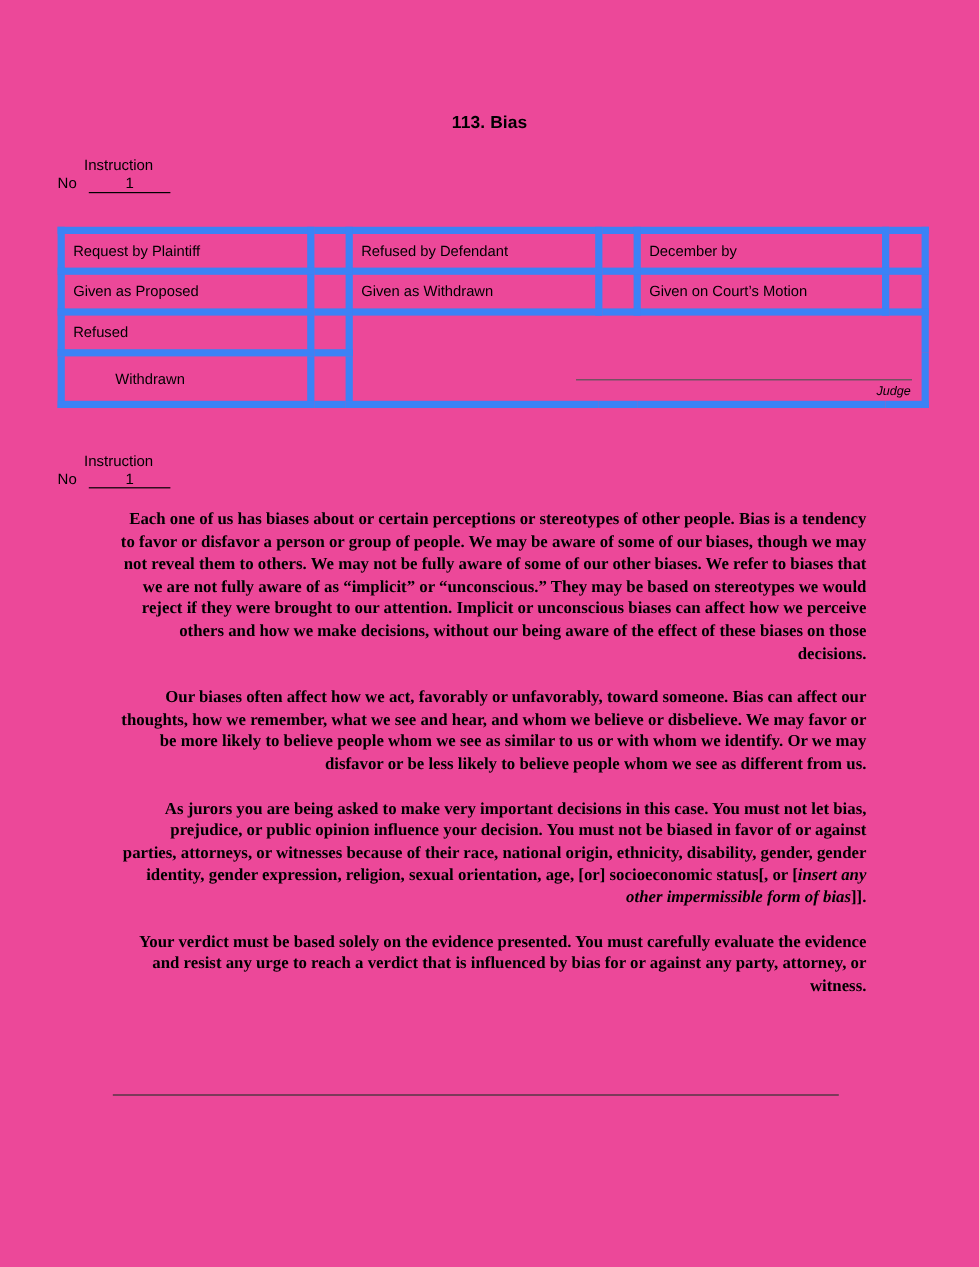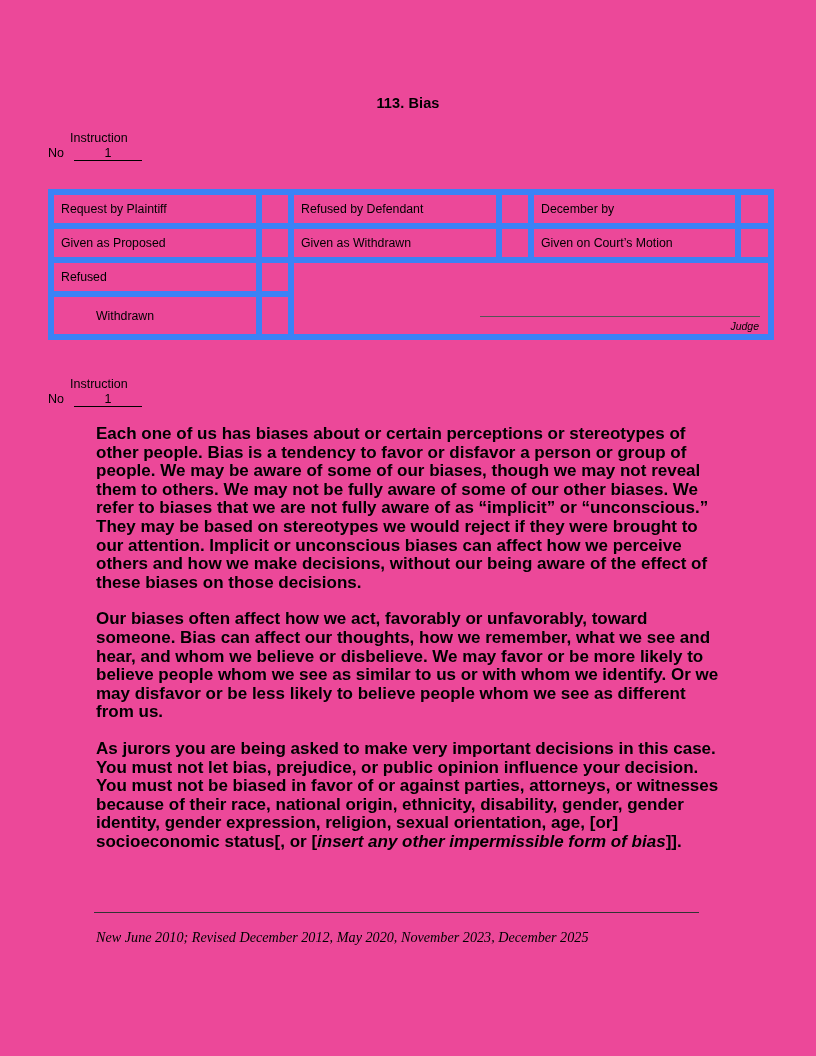--- a/index.html
+++ b/index.html
@@ -116,24 +116,25 @@
 
   
   .body-copy {
     position: absolute;
     left: 96px;
     top: 425px;
     width: 626px;
   }
   .body-copy p {
     margin: 0 0 18px 0;
-    font-size: 17px;
+    font-size: 14px;
     line-height: 18.6px;
     font-weight: bold;
-    text-align: left;
+    text-align: right;
+    font-family: Liberation Serif, serif;
   }
   .body-copy p:last-child { margin-bottom: 0; }
   .body-copy em {
     font-style: italic;
     margin-top: 20px;
   }
 
   
   .footer-rule {
     position: absolute;
@@ -214,18 +215,18 @@
     <span class="instruction-row">
       <span class="no-word">No</span>
       <span class="instruction-underline">1</span>
     </span>
   </div>
 
   <div class="body-copy">
     <p>Each one of us has biases about or certain perceptions or stereotypes of other people. Bias is a tendency to favor or disfavor a person or group of people. We may be aware of some of our biases, though we may not reveal them to others. We may not be fully aware of some of our other biases. We refer to biases that we are not fully aware of as “implicit” or “unconscious.” They may be based on stereotypes we would reject if they were brought to our attention. Implicit or unconscious biases can affect how we perceive others and how we make decisions, without our being aware of the effect of these biases on those decisions.</p>
     <p>Our biases often affect how we act, favorably or unfavorably, toward someone. Bias can affect our thoughts, how we remember, what we see and hear, and whom we believe or disbelieve. We may favor or be more likely to believe people whom we see as similar to us or with whom we identify. Or we may disfavor or be less likely to believe people whom we see as different from us.</p>
     <p><span>As jurors you are being asked to make very important decisions in this case. You must not let bias, prejudice, or public opinion influence your decision. You must not be biased in favor of or against parties, attorneys, or witnesses because of their race, national origin, ethnicity, disability, gender, gender identity, gender expression, religion, sexual orientation, age, [or] socioeconomic status[, or [</span><em>insert any other impermissible form of bias</em><span>]].</span></p>
+    <p>Your verdict must be based solely on the evidence presented.  You must carefully evaluate the evidence and resist any urge to reach a verdict that is influenced by bias for or against any party, attorney, or witness.</p>
   </div>
 
   <div class="footer-rule"></div>
-  <div class="footer-note">New June 2010; Revised December 2012, May 2020, November 2023, December 2025</div>
 
 </div>
 
 </body></html>

